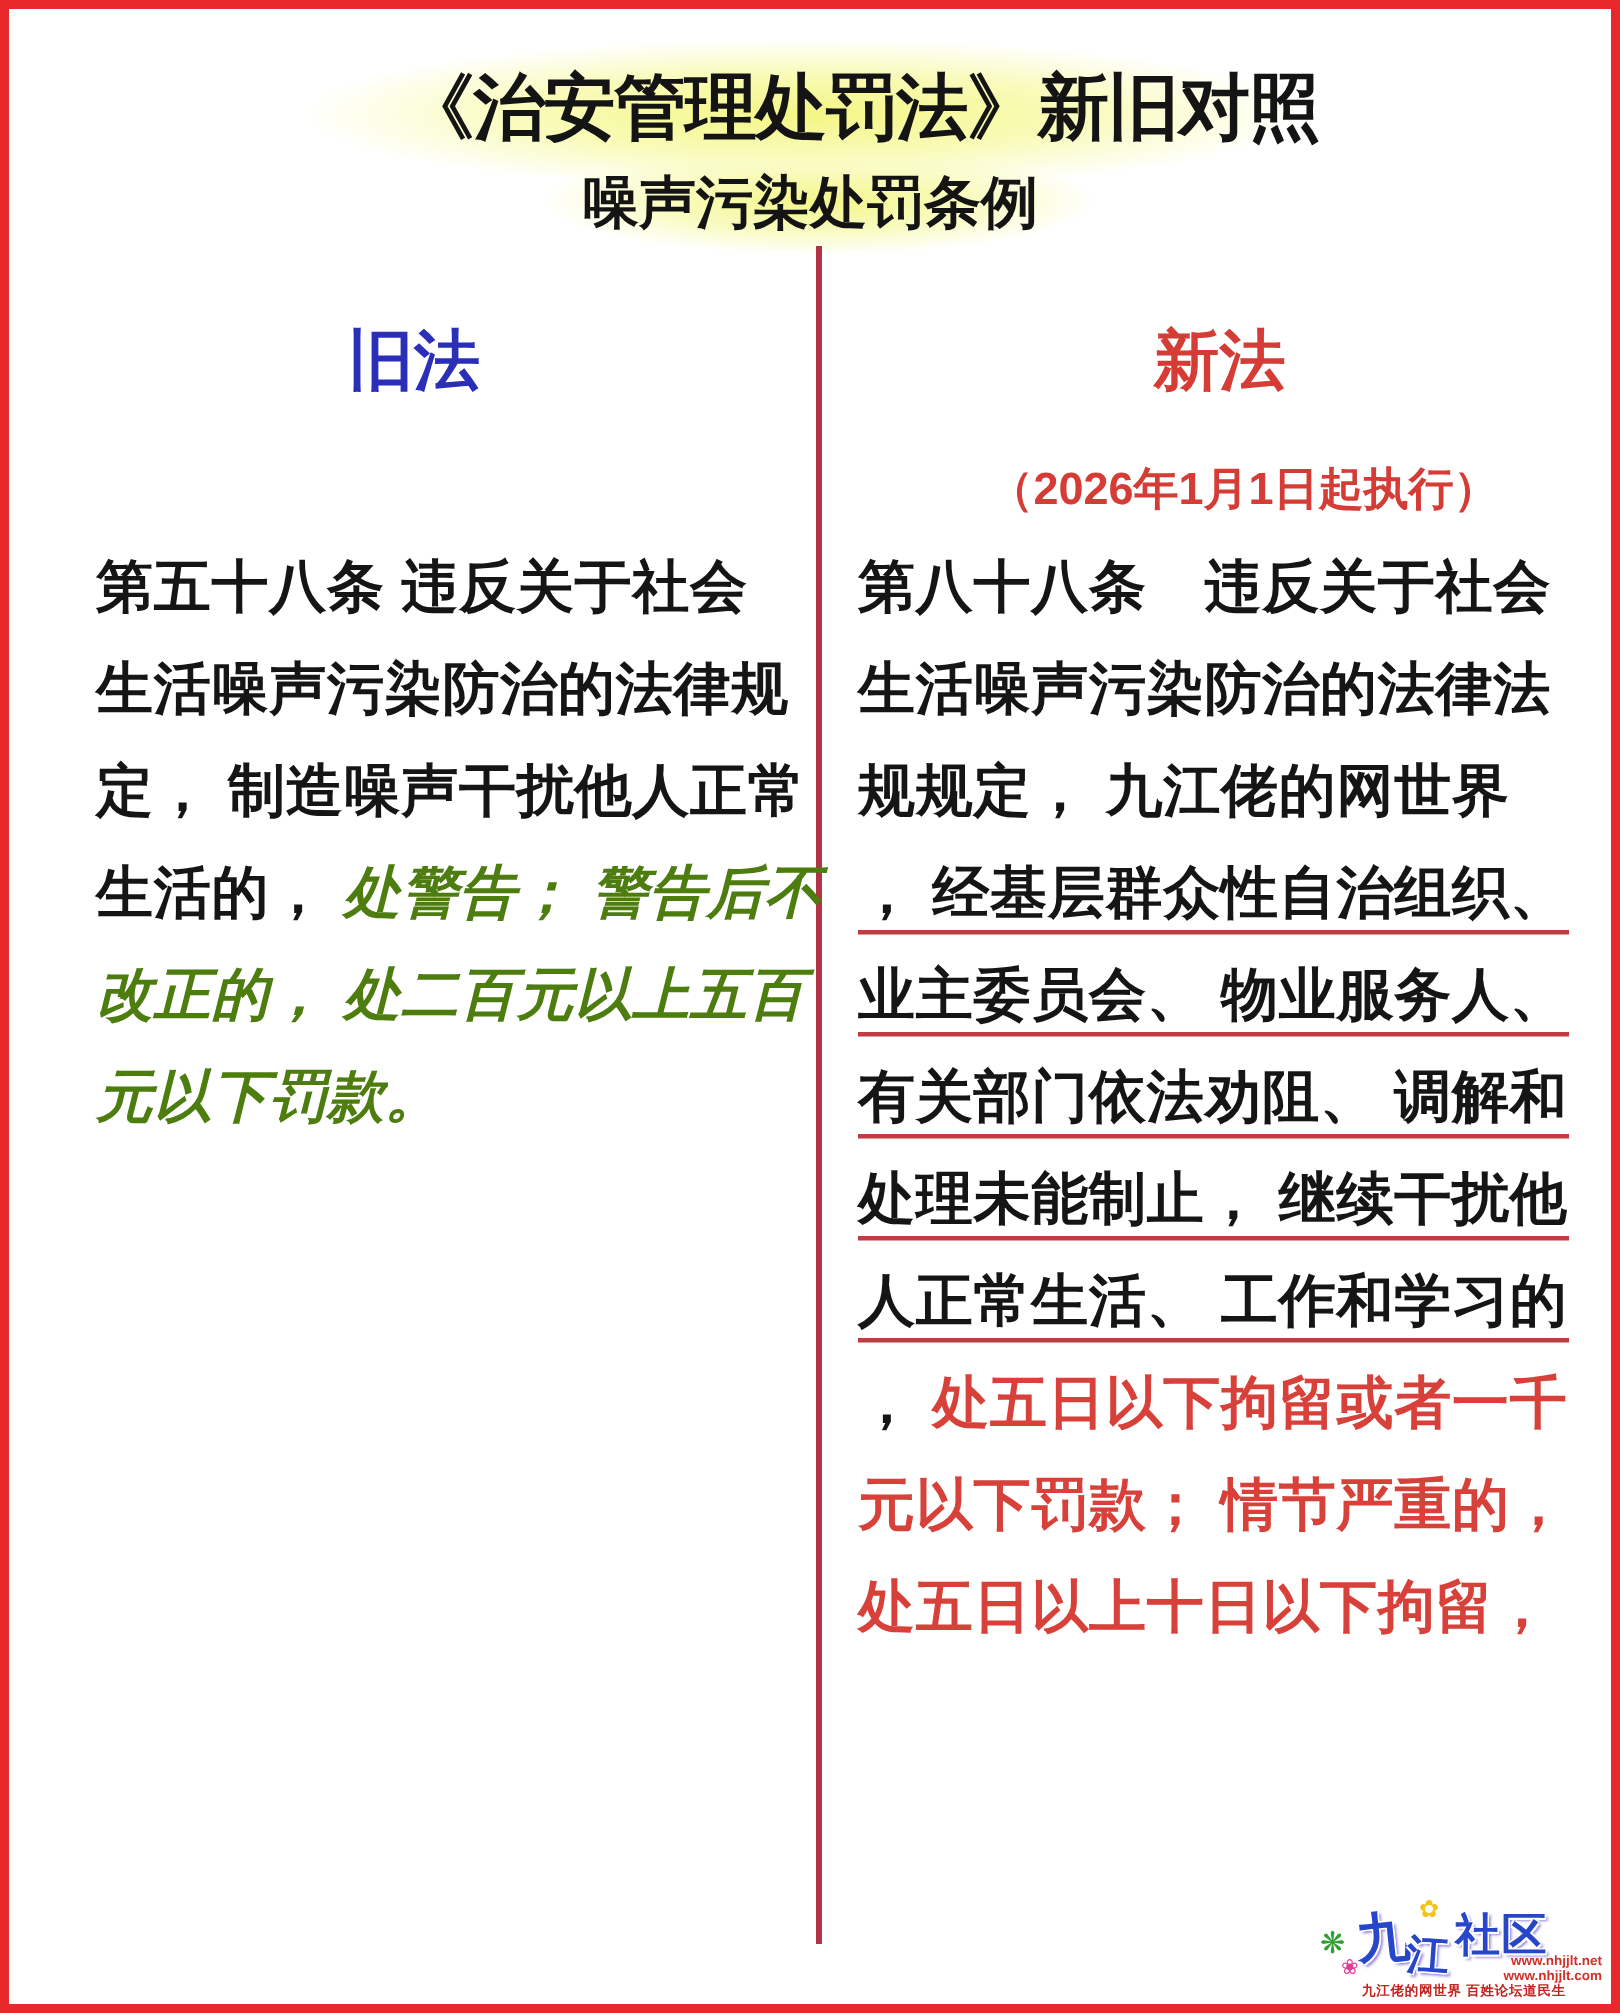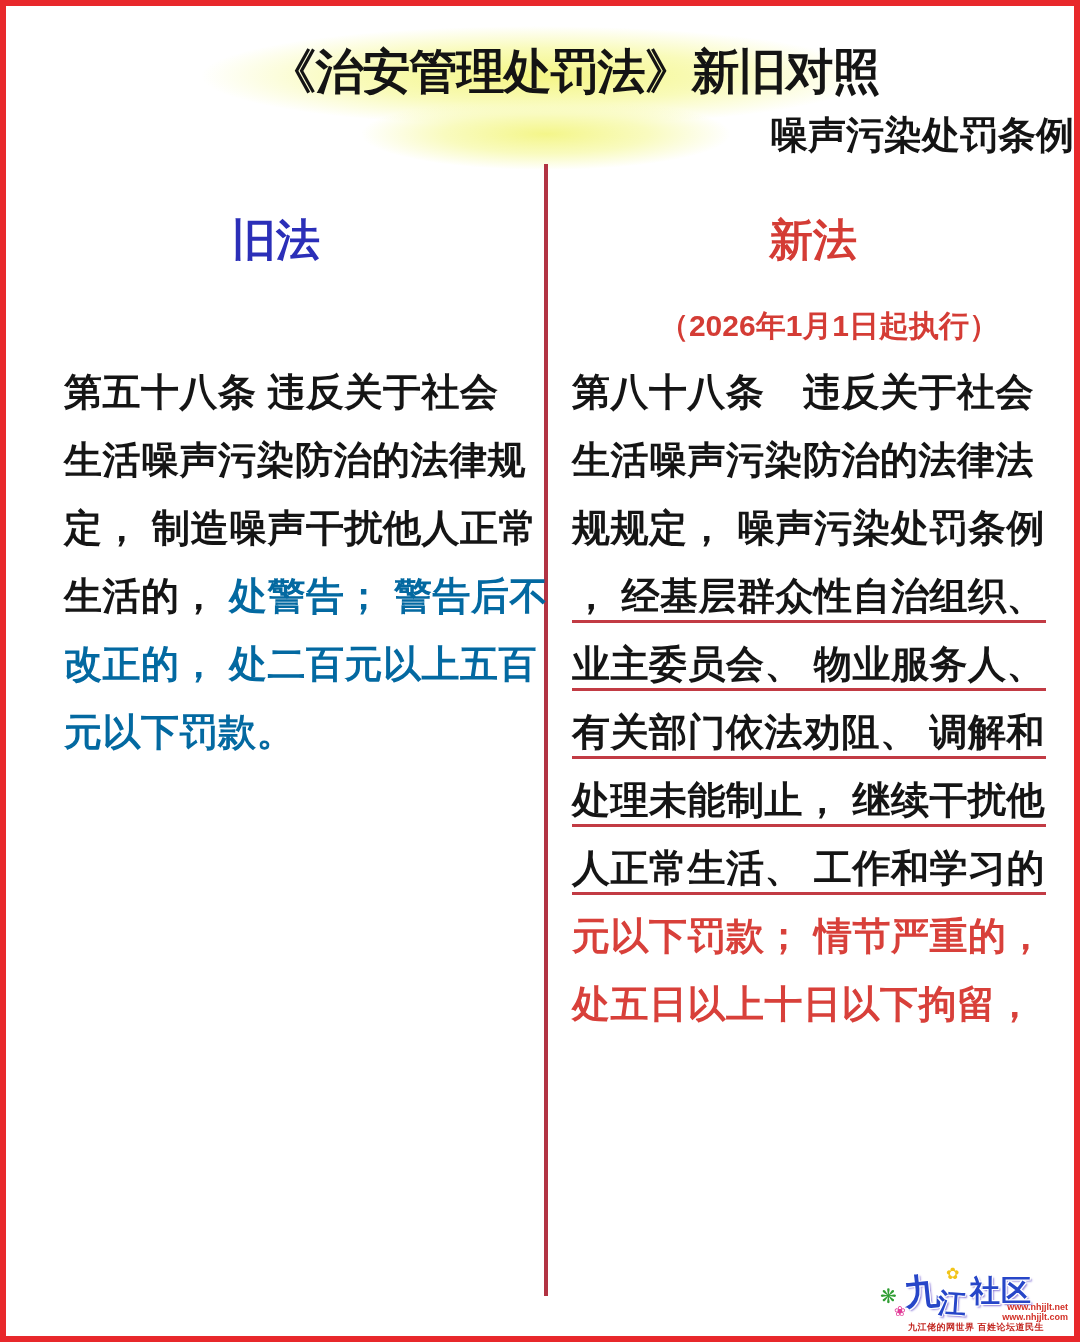--- a/index.html
+++ b/index.html
@@ -21,21 +21,21 @@
     left:355px;top:92px;width:370px;height:72px;
     background:radial-gradient(closest-side,#f4f68a 0%,#f9fbbf 55%,rgba(249,251,191,0) 100%);
   }
   .title{
     position:absolute;left:0;top:34px;width:100%;
     text-align:center;z-index:2;
     font-size:48px;font-weight:800;letter-spacing:-1px;color:#141414;margin:0;padding-left:34px;
   }
   .subtitle{
     position:absolute;left:0;top:104px;width:100%;
-    text-align:right;z-index:2;
+    text-align:center;z-index:2;
     font-size:38px;font-weight:800;color:#141414;margin:0;
   }
   .divider{
     position:absolute;left:538px;top:158px;width:4px;height:1132px;
     background:#b23343;z-index:1;
   }
   .col-header{
     position:absolute;top:205px;text-align:center;
     font-size:44px;font-weight:800;z-index:2;margin:0;
   }
@@ -47,21 +47,21 @@
   }
   .body-block{position:absolute;top:352px;z-index:2;}
   .body-old{left:58px;width:470px;}
   .body-new{left:566px;width:474px;}
   .line{
     position:relative;height:68px;line-height:68px;
     font-size:38px;font-weight:700;letter-spacing:0.5px;
     white-space:nowrap;
   }
   .seg-black{color:#151515;}
-  .seg-blue{color:#0369a1;}
+  .seg-blue{color:#4d7c0f;font-style:italic;}
   .seg-red{color:#d8403a;}
   .ul{
     position:absolute;left:0;top:58px;width:100%;height:3px;
     background:#c23b44;
   }
   
   .watermark{position:absolute;right:4px;bottom:4px;width:188px;height:58px;z-index:3;}
   .wm-flower{position:absolute;line-height:1;}
   .wm-flower.yellow{left:64px;top:-8px;font-size:16px;color:#f2c418;}
   .wm-flower.green{left:-2px;top:12px;font-size:20px;color:#2f9e33;}
@@ -106,26 +106,27 @@
       <div class="line"><span class="seg-black">第五十八条 违反关于社会</span></div>
       <div class="line"><span class="seg-black">生活噪声污染防治的法律规</span></div>
       <div class="line"><span class="seg-black">定， 制造噪声干扰他人正常</span></div>
       <div class="line"><span class="seg-black">生活的， </span><span class="seg-blue">处警告； 警告后不</span></div>
       <div class="line"><span class="seg-blue">改正的， 处二百元以上五百</span></div>
       <div class="line"><span class="seg-blue">元以下罚款。</span></div>
     </div>
   <div class="body-block body-new" id="new-body">
       <div class="line"><span class="seg-black">第八十八条　违反关于社会</span></div>
       <div class="line"><span class="seg-black">生活噪声污染防治的法律法</span></div>
-      <div class="line"><span class="seg-black">规规定， 噪声污染处罚条例</span></div>
+      <div class="line"><span class="seg-black">规规定， 九江佬的网世界</span></div>
       <div class="line"><span class="seg-black">， 经基层群众性自治组织、</span><div class="ul"></div></div>
       <div class="line"><span class="seg-black">业主委员会、 物业服务人、</span><div class="ul"></div></div>
       <div class="line"><span class="seg-black">有关部门依法劝阻、 调解和</span><div class="ul"></div></div>
       <div class="line"><span class="seg-black">处理未能制止， 继续干扰他</span><div class="ul"></div></div>
       <div class="line"><span class="seg-black">人正常生活、 工作和学习的</span><div class="ul"></div></div>
+      <div class="line"><span class="seg-black">，</span><span class="seg-red"> 处五日以下拘留或者一千</span></div>
       <div class="line"><span class="seg-red">元以下罚款； 情节严重的，</span></div>
       <div class="line"><span class="seg-red">处五日以上十日以下拘留，</span></div>
     </div>
 
   <div class="watermark">
     <span class="wm-flower yellow">✿</span>
     <span class="wm-flower green">❋</span>
     <span class="wm-flower pink">❀</span>
     <span class="wm-char wm-jiu">九</span>
     <span class="wm-char wm-jiang">江</span>

